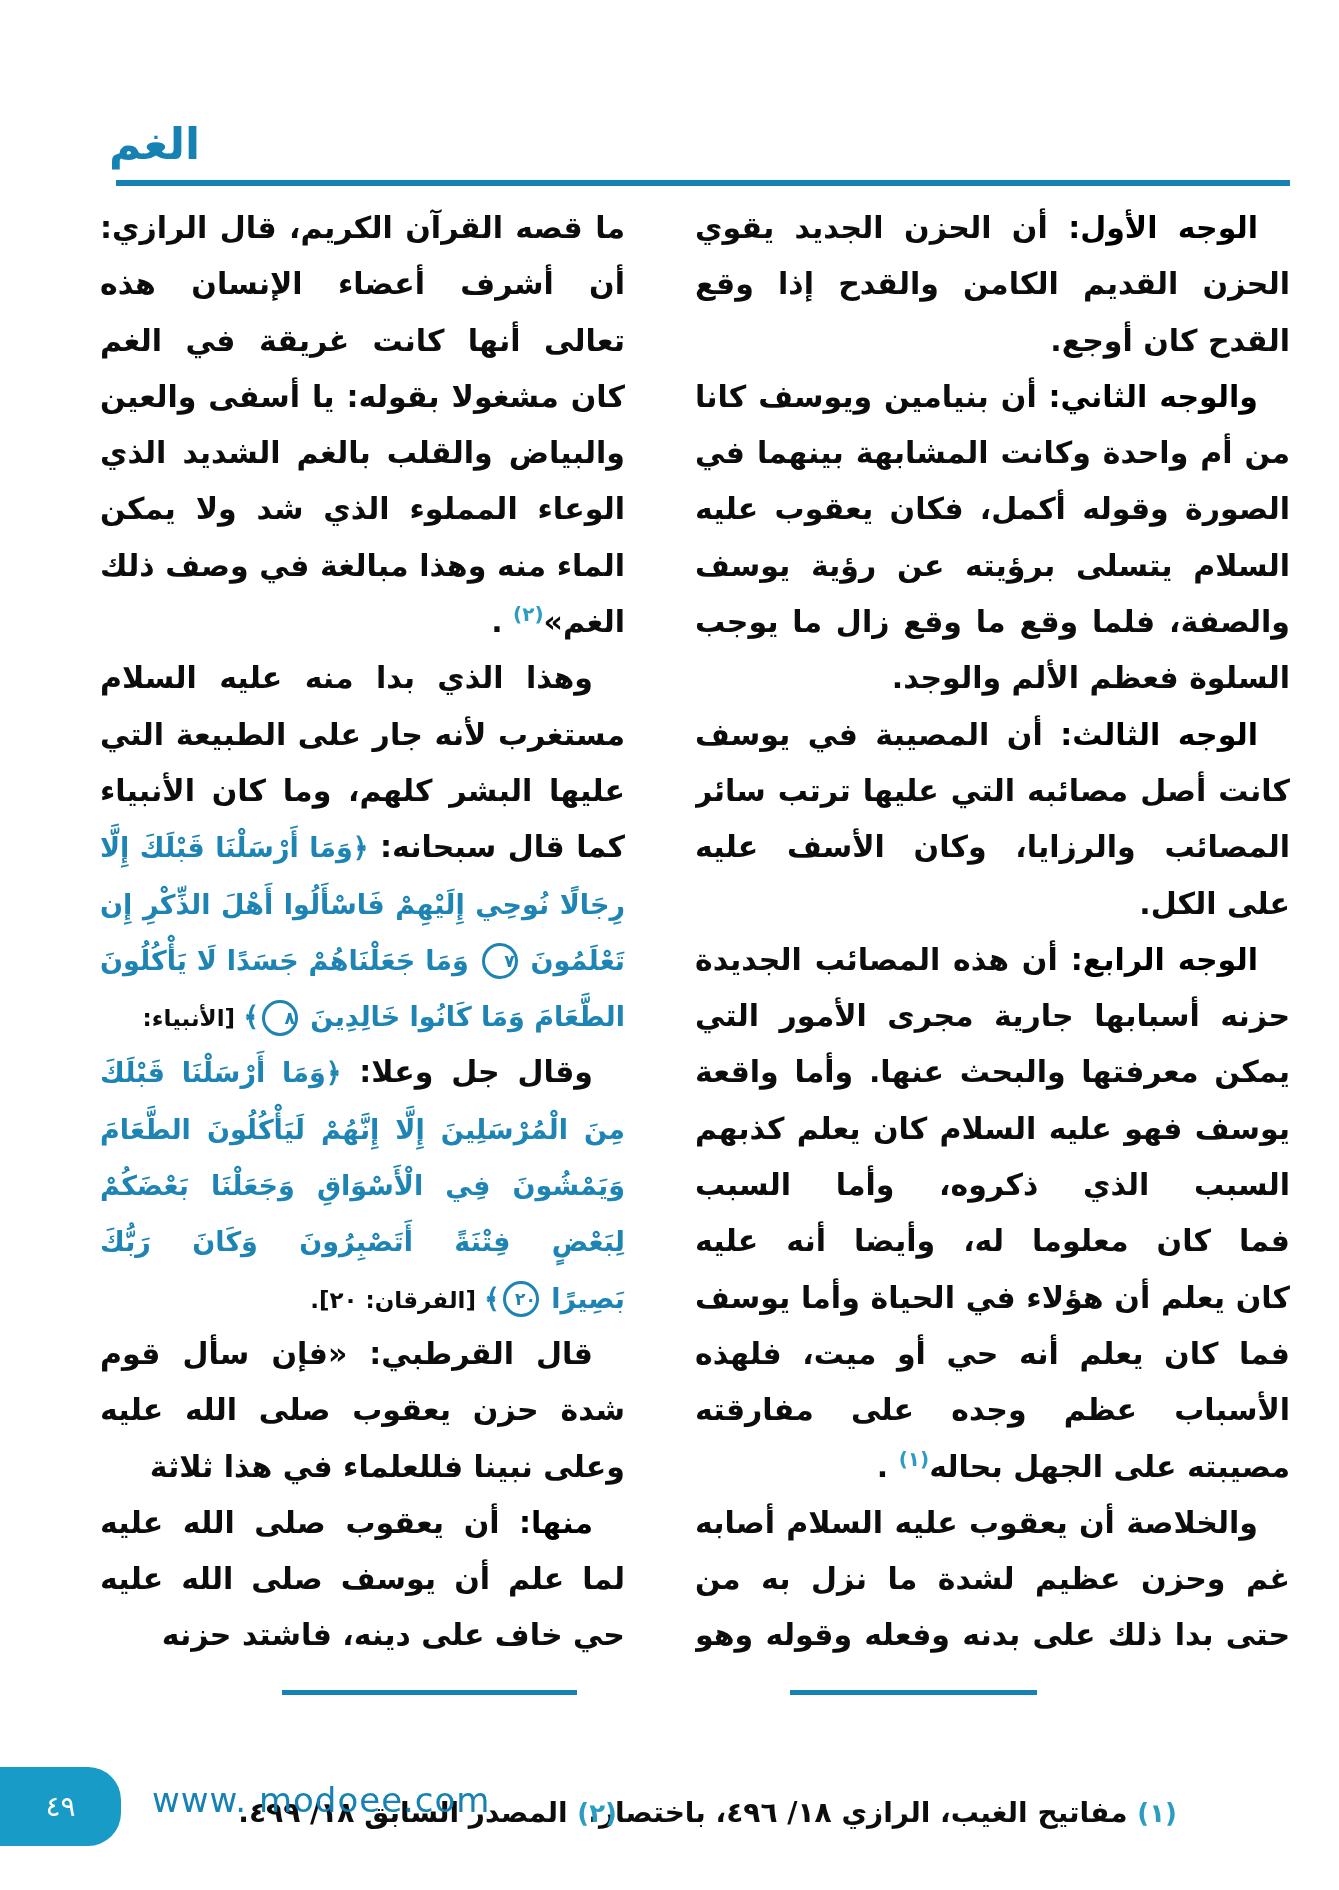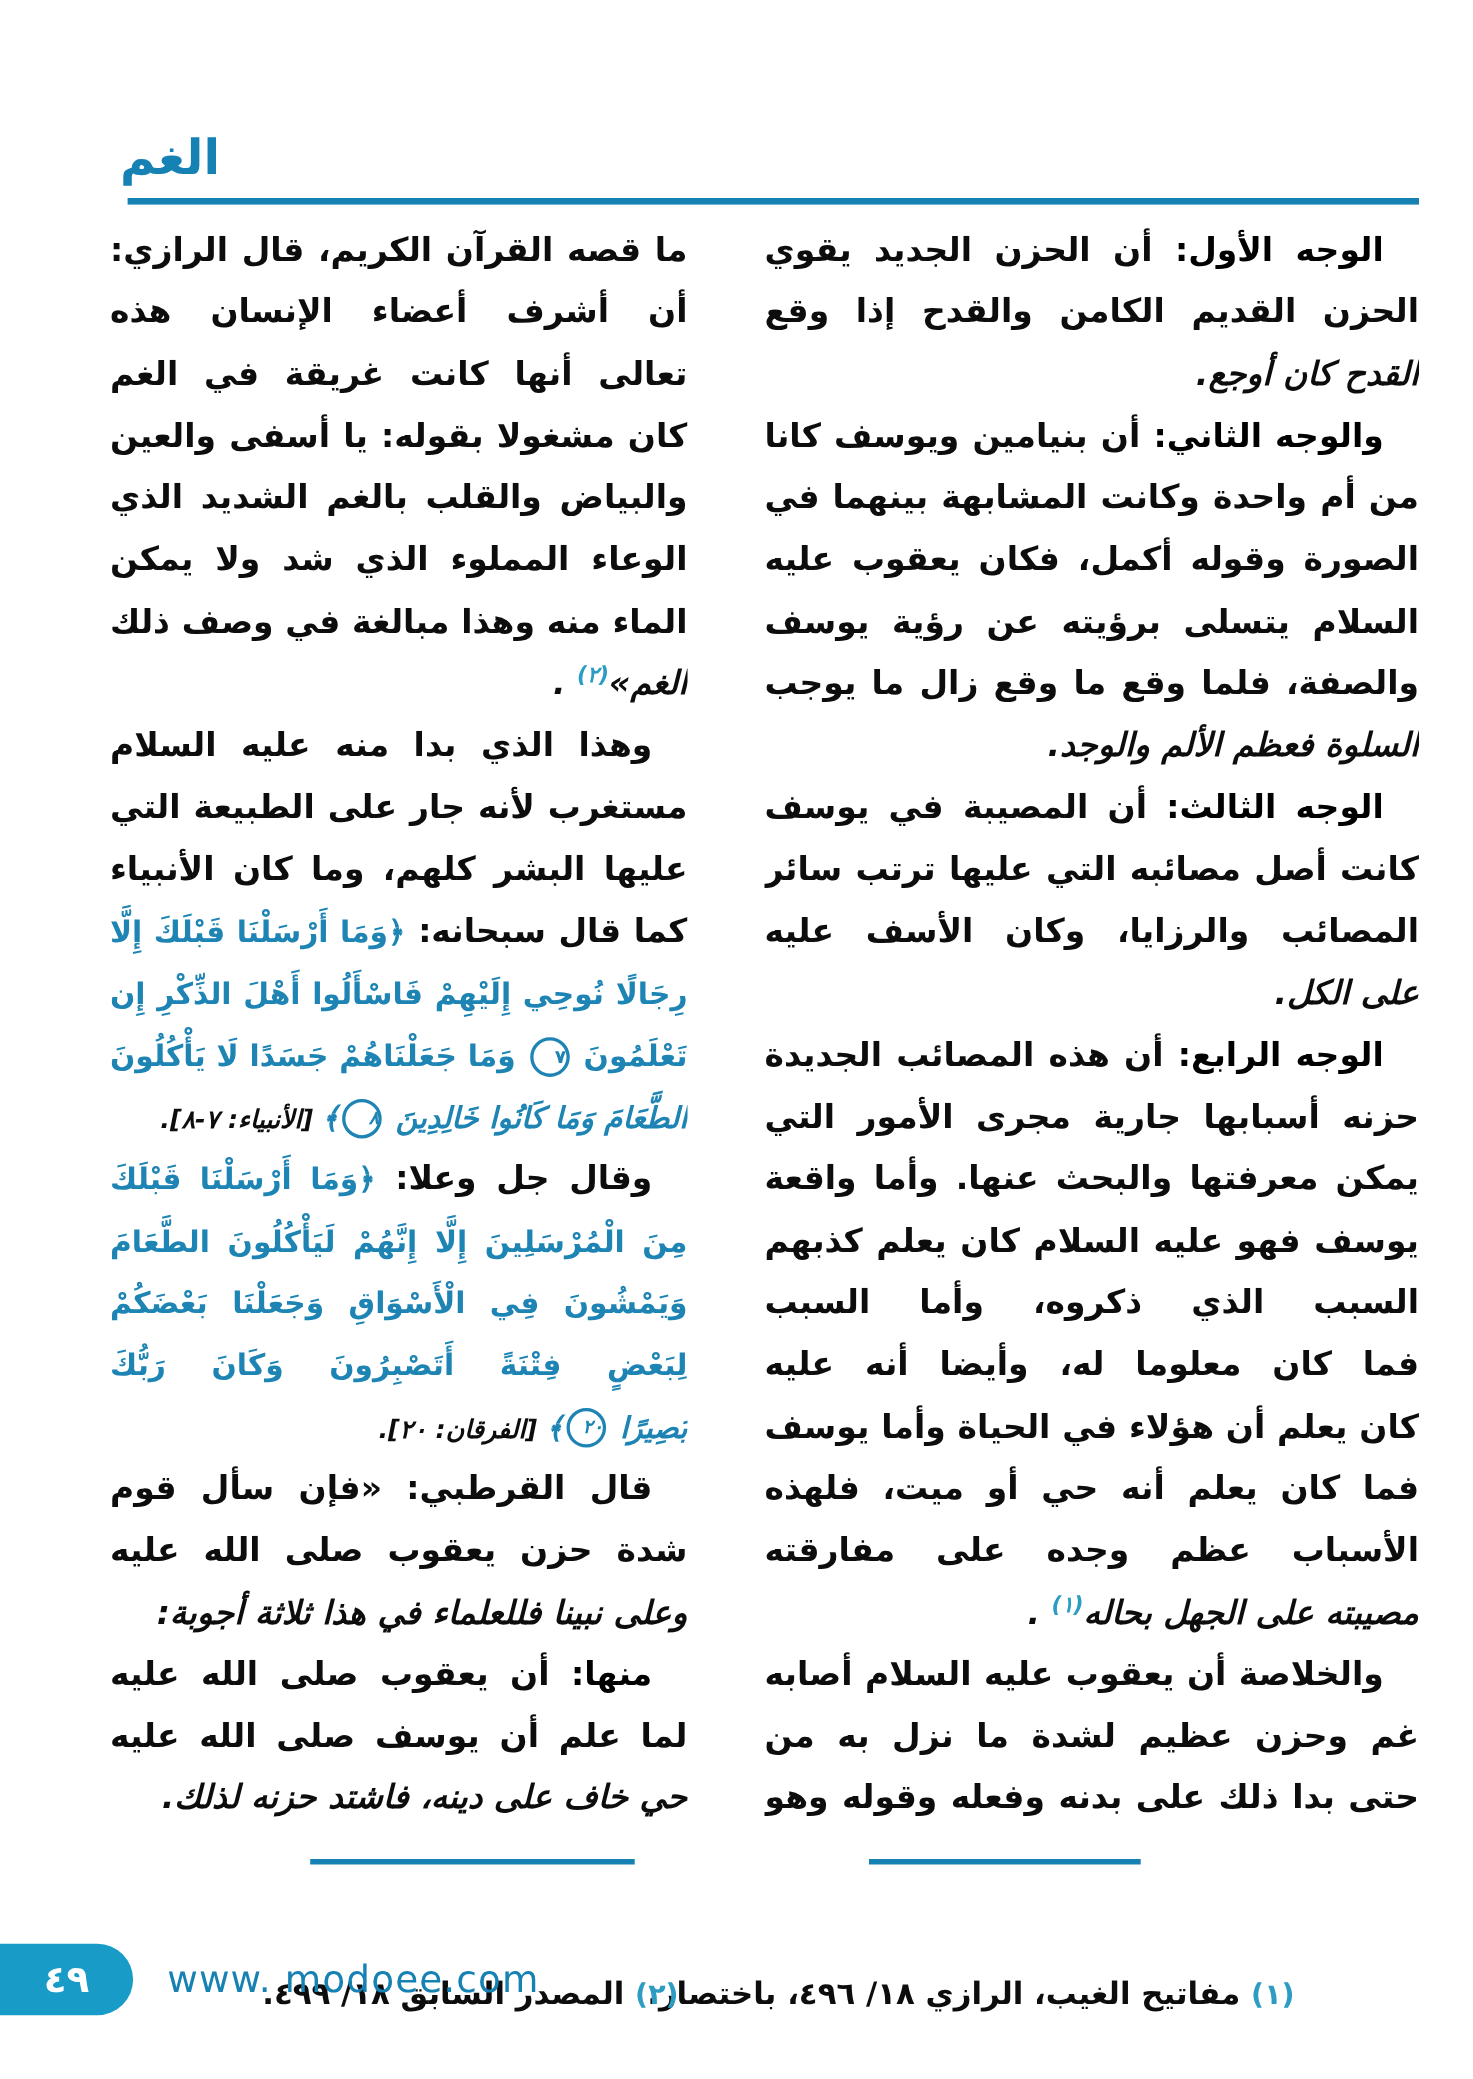--- a/index.html
+++ b/index.html
@@ -26,21 +26,21 @@
   .col{position:absolute;top:200px;}
   .col-right{left:695px;width:595px;}
   .col-left{left:100px;width:525px;}
 
   .tl{
     height:56.3px;line-height:56.3px;overflow:hidden;
     font-size:30px;font-weight:bold;
     text-align:justify;text-align-last:justify;
     white-space:normal;
   }
-  .tl.last{text-align:right;text-align-last:right;font-style:italic;}
+  .tl.last{text-align:right;text-align-last:right;}
   .tl.ind{padding-right:32px;}
 
   .s-b{color:#0d0d0d;}
   .s-l{color:#000000;}
   .s-q{color:var(--quran,#1d84b4);font-size:27px;}
   .s-r{color:#0d0d0d;font-size:23px;}
   .s-m{
     color:var(--marker,#2d9cc3);font-size:20px;font-weight:bold;
     vertical-align:super;line-height:0;
   }
@@ -59,25 +59,25 @@
   .fn{
     position:absolute;top:1796px;white-space:nowrap;
     font-size:28px;font-weight:bold;color:#0d0d0d;
   }
   .fn-r{right:162px;margin-left:42px;}
   .fn-l{right:722px;}
   .fn .fn-marker{color:var(--marker,#2d9cc3);font-size:26px;}
 
   
   .pill{
-    position:absolute;left:0;top:1767px;width:121px;height:65px;
+    position:absolute;left:0;top:1767px;width:121px;height:79px;
     background:var(--pill,#189bc7);
     border-radius:0 33px 33px 0;
     display:flex;align-items:center;justify-content:center;
-    color:#ffffff;font-size:34px;font-weight:bold;
+    color:#ffffff;font-size:28px;font-weight:normal;
   }
   .site{
     position:absolute;left:152px;top:1780px;
     direction:ltr;font-size:34px;color:var(--accent,#1681b3);
     letter-spacing:1px;
   }
 </style>
 </head>
 <body>
 

